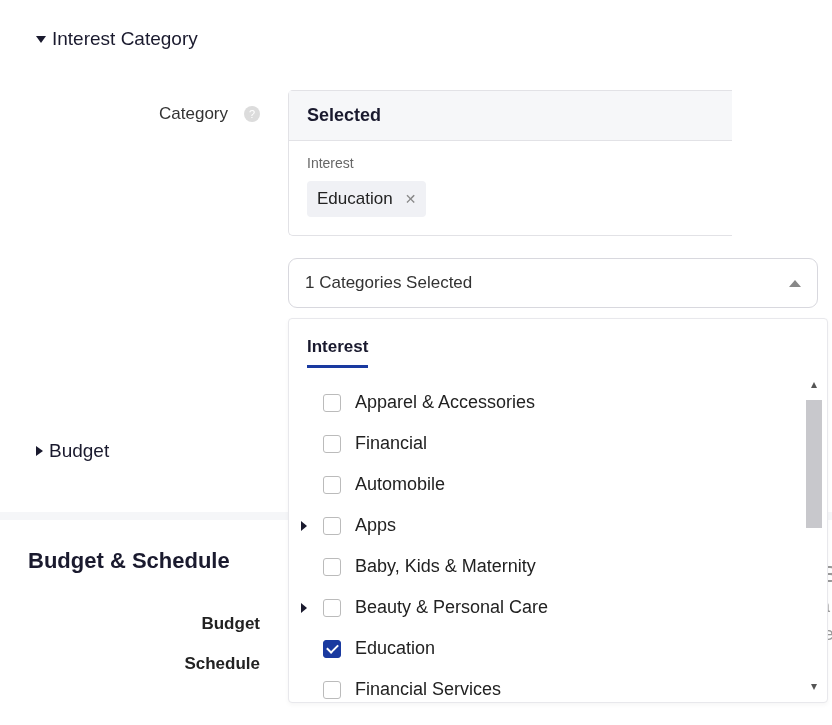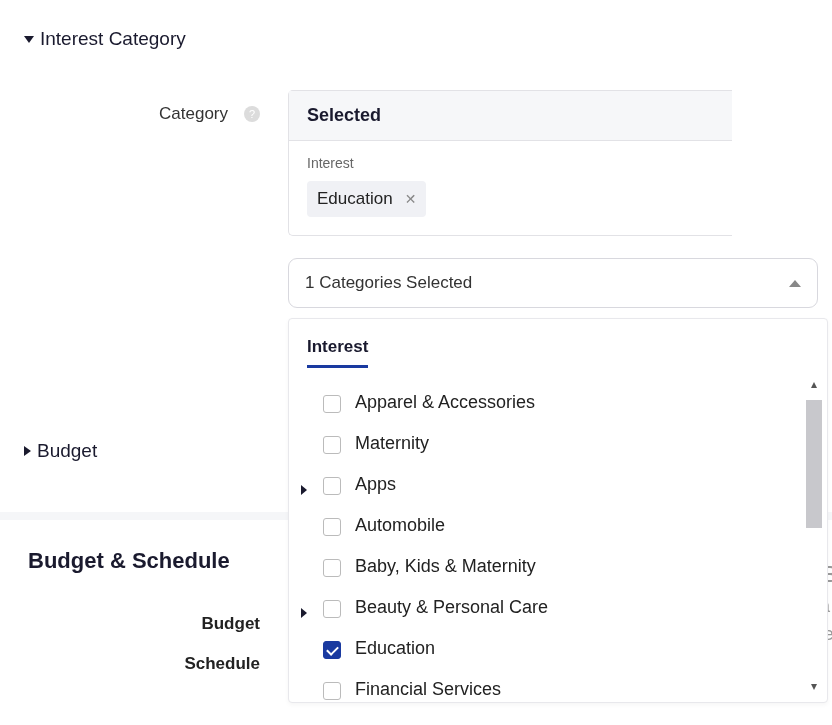--- a/index.html
+++ b/index.html
@@ -8,21 +8,21 @@
       background: #fff;
       color: #1a1a2e;
       width: 832px;
       height: 725px;
       overflow: hidden;
       position: relative;
     }
     .section-hdr {
       display: flex;
       align-items: center;
-      padding: 28px 0 0 24px;
+      padding: 28px 0 0 36px;
       font-size: 19px;
       font-weight: 400;
       color: #1a1a2e;
     }
     .section-hdr.bold {
       font-weight: 600;
       font-size: 22px;
       padding: 28px 0 0 28px;
     }
     .caret {
@@ -146,21 +146,21 @@
       border-bottom: 3px solid #1a3aa0;
     }
     .dd-list {
       position:relative;
       padding: 14px 0 8px 0;
       height: 334px;
       overflow:hidden;
     }
     .dd-item {
       display:flex;
-      align-items:flex-end;
+      align-items:center;
       padding: 10px 0 10px 34px;
       font-size: 18px;
       color:#222;
     }
     .dd-caret {
       position:absolute;
       left:12px;
       width:0;height:0;
       border-top:5px solid transparent;
       border-bottom:5px solid transparent;
@@ -264,30 +264,30 @@
 <div class="dropdown">
   <div class="dd-tab">Interest</div>
   <div class="dd-list">
     <div id="dd-items">
         <div class="dd-item" style="position: relative;">
           <span class="cb"></span>
           <span>Apparel &amp; Accessories</span>
         </div>
         <div class="dd-item" style="position: relative;">
           <span class="cb"></span>
-          <span>Maternity</span>
+          <span>Financial</span>
+        </div>
+        <div class="dd-item" style="position: relative;">
+          <span class="cb"></span>
+          <span>Automobile</span>
         </div>
         <div class="dd-item" style="position: relative;">
           <span class="dd-caret"></span>
           <span class="cb"></span>
           <span>Apps</span>
-        </div>
-        <div class="dd-item" style="position: relative;">
-          <span class="cb"></span>
-          <span>Automobile</span>
         </div>
         <div class="dd-item" style="position: relative;">
           <span class="cb"></span>
           <span>Baby, Kids &amp; Maternity</span>
         </div>
         <div class="dd-item" style="position: relative;">
           <span class="dd-caret"></span>
           <span class="cb"></span>
           <span>Beauty &amp; Personal Care</span>
         </div>

